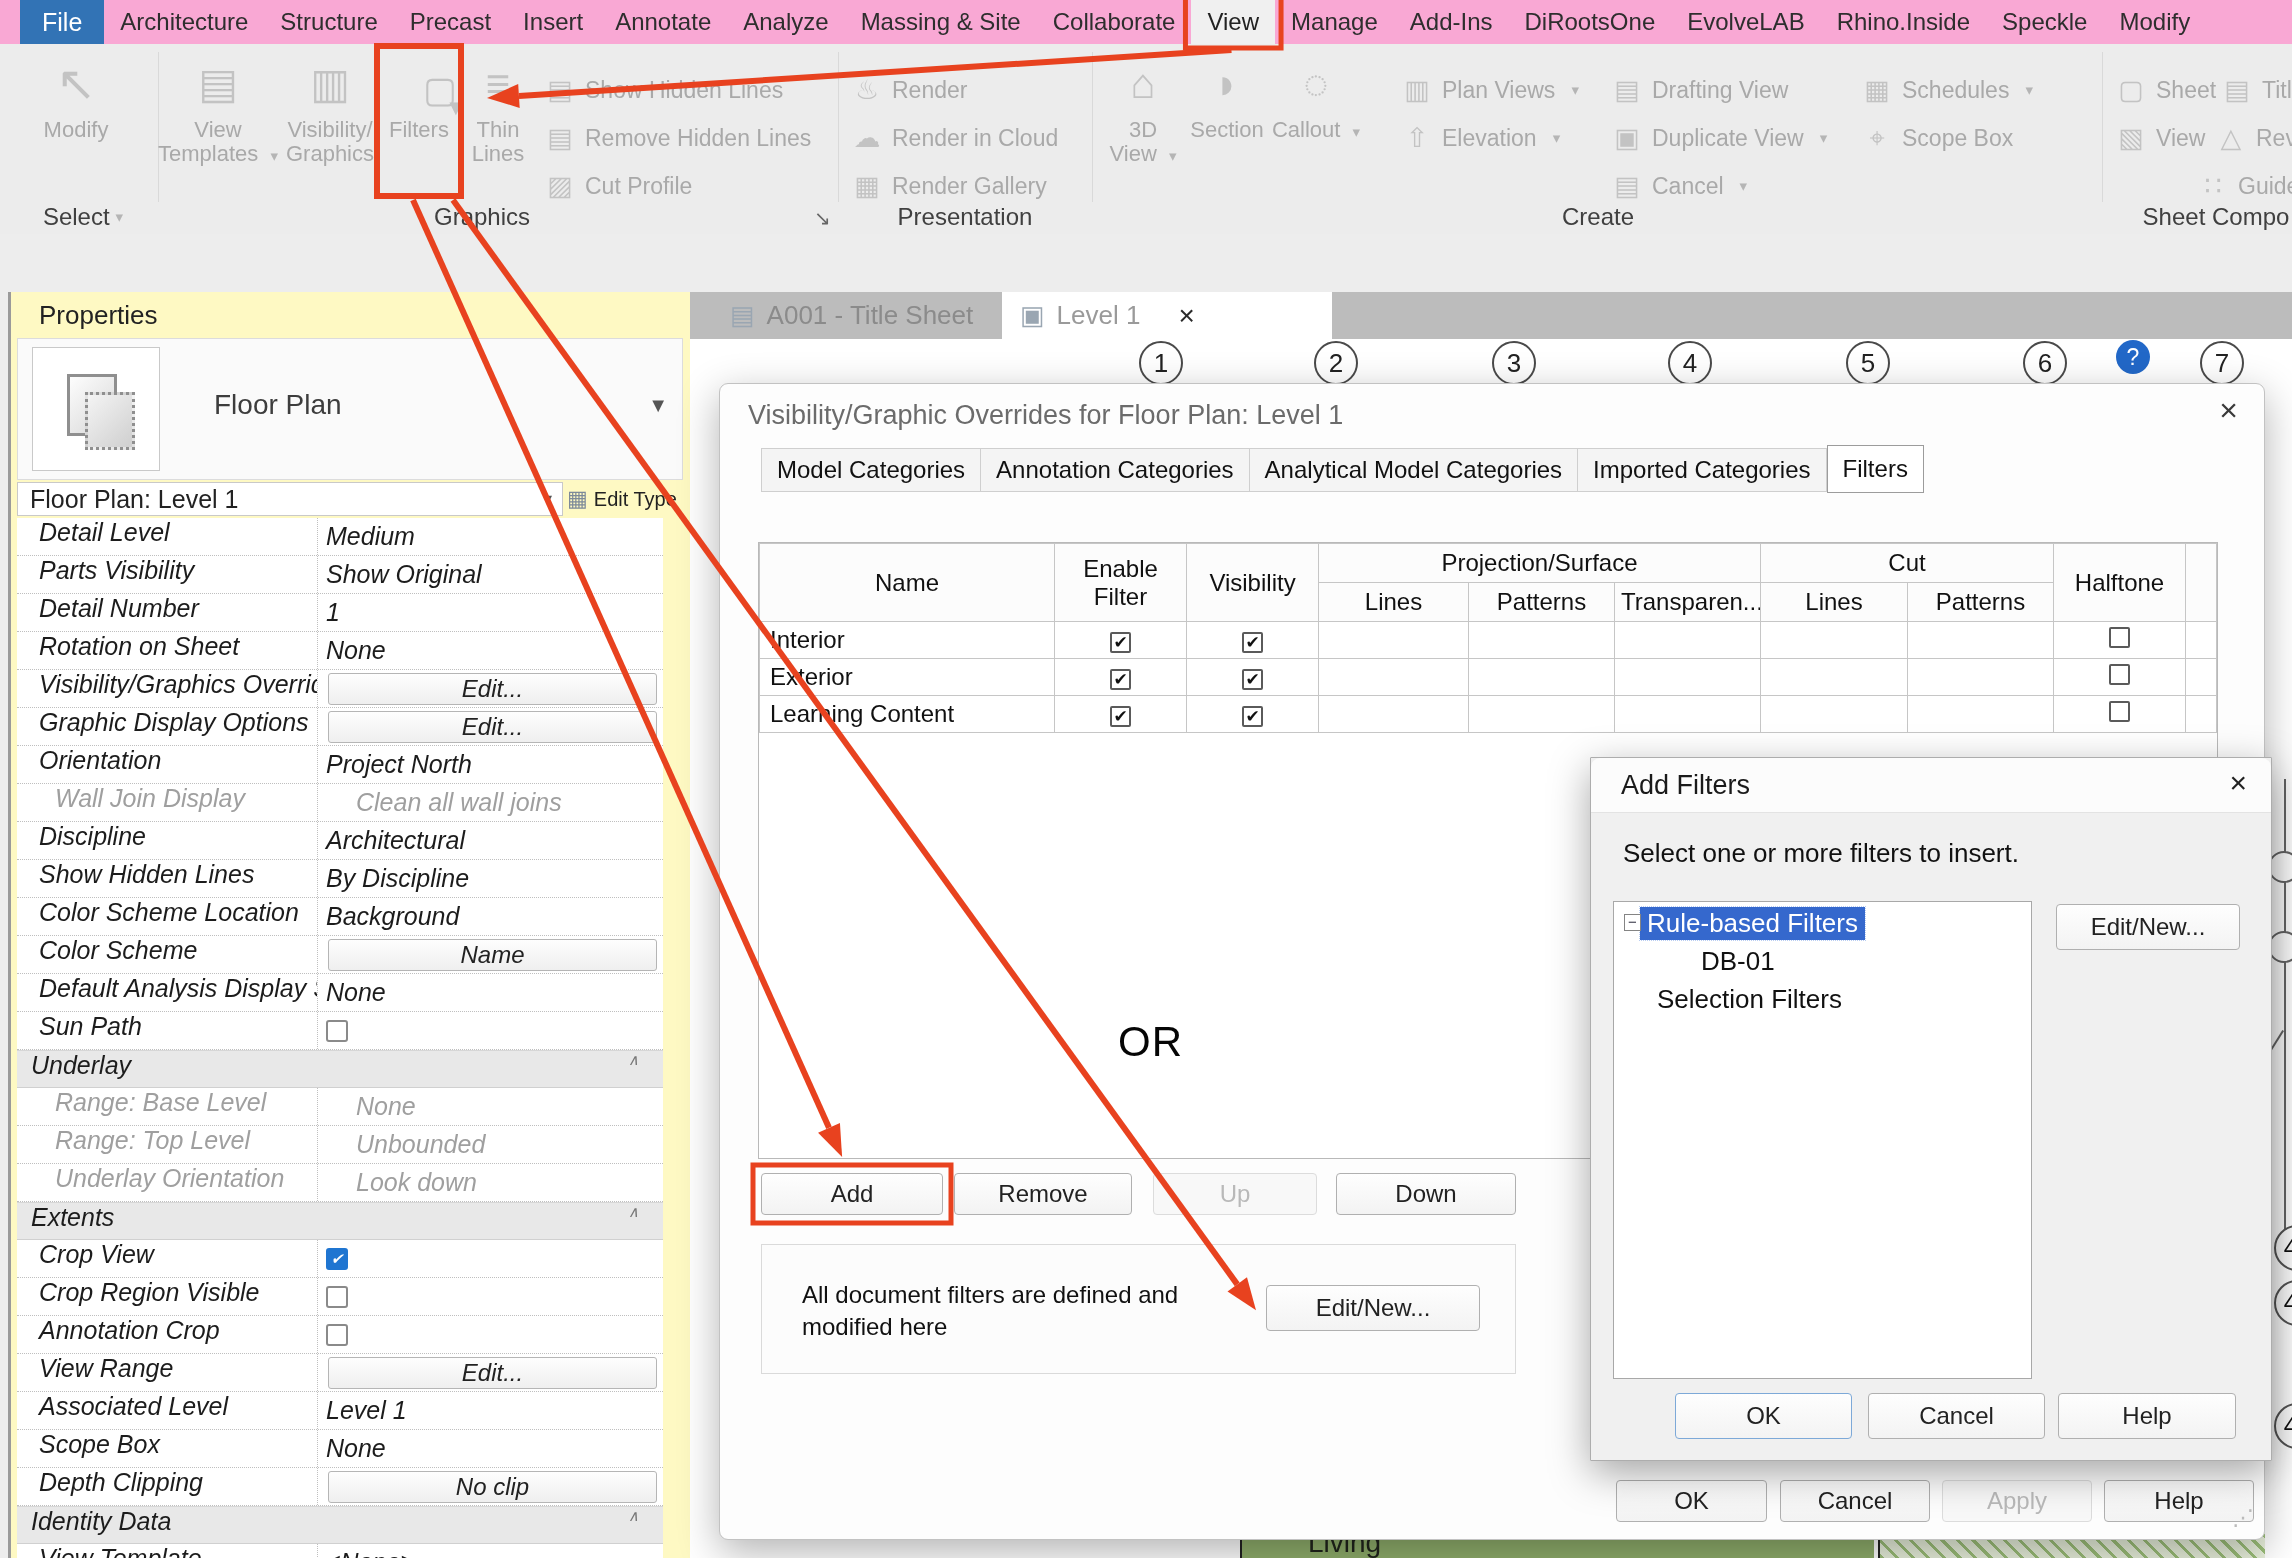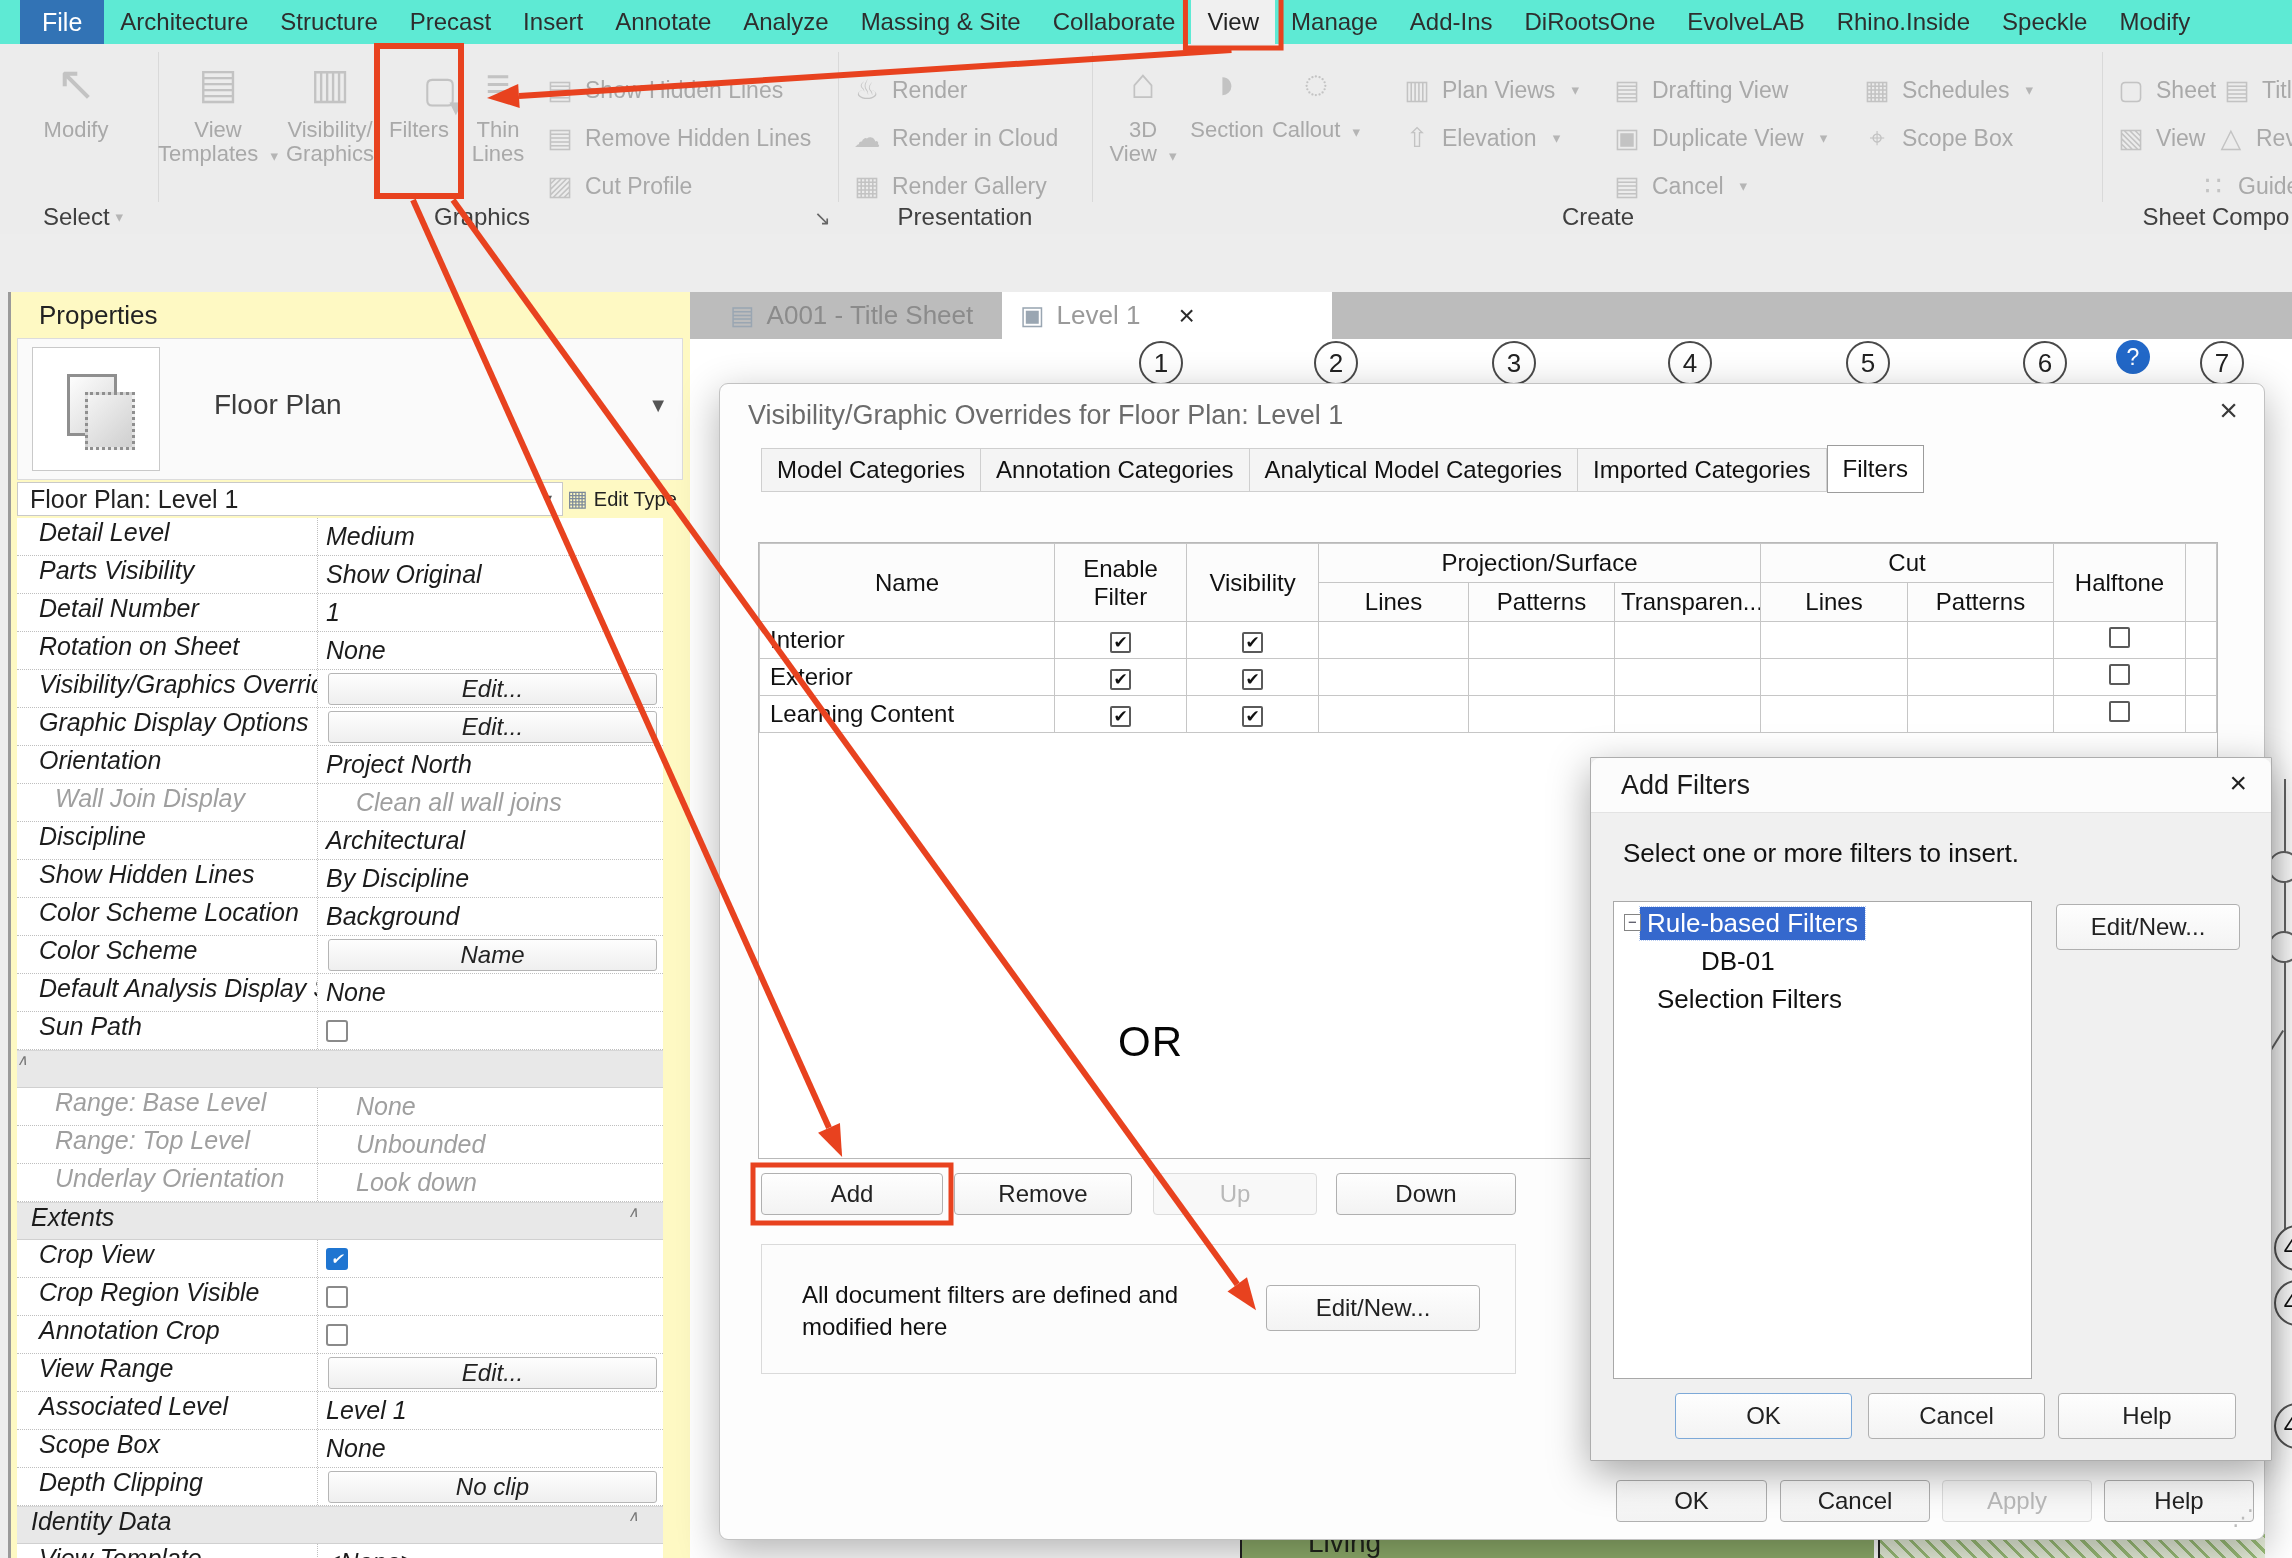--- a/index.html
+++ b/index.html
@@ -1,19 +1,19 @@
 <!DOCTYPE html>
 <html><head>
 <meta charset="utf-8">
 <style>
   html,body{margin:0;padding:0;}
   body{width:2292px;height:1558px;position:relative;overflow:hidden;
        font-family:"Liberation Sans",sans-serif;background:#ededed;}
   
-  #tabbar{position:absolute;left:0;top:0;width:2292px;height:44px;background:#5eead4;
+  #tabbar{position:absolute;left:0;top:0;width:2292px;height:44px;background:#f9a8d4;
           display:flex;align-items:stretch;}
   .file-tab{background:#3273b5;color:#fff;font-size:25px;display:flex;align-items:center;
             padding:0 22px;margin-left:20px;}
   #ribbon-tabs{display:flex;align-items:stretch;}
   .tab{display:flex;align-items:center;padding:0 16px;font-size:24px;color:#2e2e2e;white-space:nowrap;}
   .tab.active{background:#f0f0f0;color:#222;}
   
   #ribbon{position:absolute;left:0;top:44px;width:2292px;height:190px;background:#ececec;
           border-bottom:1px solid #d6d6d6;}
   .rdiv{position:absolute;top:8px;height:150px;width:1px;background:#d9d9d9;}
@@ -371,20 +371,21 @@
         <div class="plab">Default Analysis Display S...</div>
         <div class="pval">None</div>
       </div>
       <div class="prow">
         <div class="plab">Sun Path</div>
         <div class="pval">
           <div class="pchk"></div>
         </div>
       </div>
       <div class="prow phead">
+        <div class="plab">Underlay</div>
         <div class="pcaret">∧</div>
       </div>
       <div class="prow disabled">
         <div class="plab">Range: Base Level</div>
         <div class="pval">None</div>
       </div>
       <div class="prow disabled">
         <div class="plab">Range: Top Level</div>
         <div class="pval">Unbounded</div>
       </div>

